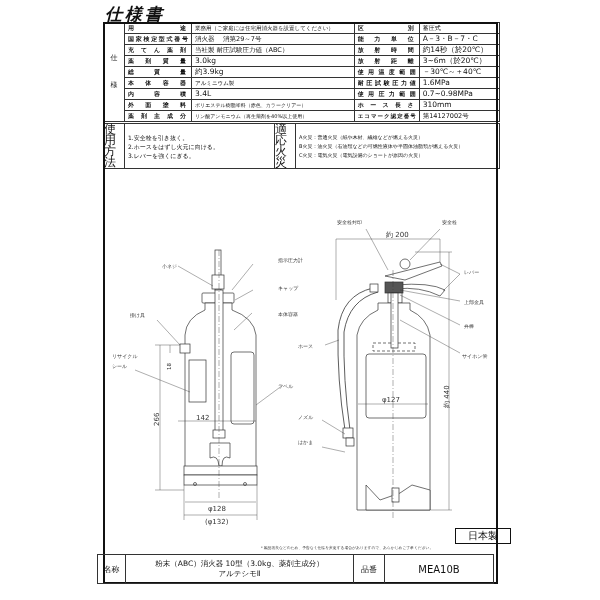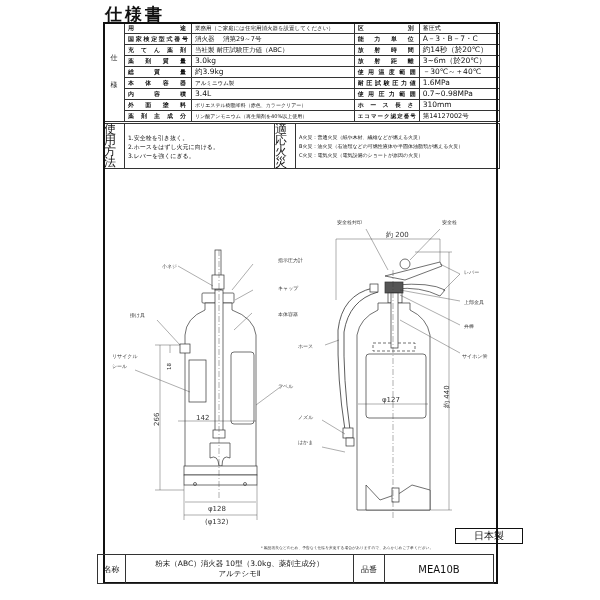--- a/index.html
+++ b/index.html
@@ -1,31 +1,31 @@
 <!DOCTYPE html>
 <html><head>
 <meta charset="utf-8">
 <style>
   html, body { margin:0; padding:0; background:#fff; }
   body { width:600px; height:600px; position:relative; overflow:hidden; font-family:"DejaVu Sans", sans-serif; color:#111; }
-  .title { position:absolute; left:105px; top:3px; font-size:17px; font-weight:bold; letter-spacing:3px; }
+  .title { position:absolute; left:105px; top:3px; font-size:17px; font-weight:bold; letter-spacing:3px;font-style:italic; }
   .frame { position:absolute; left:103px; top:22px; width:395px; height:562px; border:2px solid #111; box-sizing:border-box; }
   table.spec { position:absolute; left:103px; top:22px; border-collapse:collapse; width:397px; }
   table.spec td { border:1px solid #333; font-size:6px; height:10px; padding:0 3px; white-space:nowrap; overflow:hidden; line-height:10px; }
   table.spec td.val { font-size:7.5px;margin-left:32px; }
   table.spec td.val.small { font-size:5.5px; }
   table.spec td.side { text-align:center; font-size:7px; padding:0; width:20px; line-height:13px; white-space:normal; }
   table.spec td.lbl { text-align:justify; text-align-last:justify; letter-spacing:2px; width:60px; font-weight:bold; }
   table.spec td.lbl2 { text-align:justify; text-align-last:justify; letter-spacing:2px; width:58px; font-weight:bold; }
   .usage { position:absolute; left:103px; top:123px; width:397px; height:34px; border-collapse:collapse; }
   .usage td { border:1px solid #333; font-size:6px; padding:1px 3px; vertical-align:middle; }
   .usage td.side { width:20px; text-align:left; font-size:12px; line-height:11px; padding:0; }
   .usage .lines div { line-height:9px; }
   .drawing { position:absolute; left:105px; top:157px; width:393px; height:395px; }
-  .madein { position:absolute; left:455px; top:528px; border:1.5px solid #111; font-size:10px; padding:0 18px; line-height:14px; }
+  .madein { position:absolute; left:455px; top:528px; border:1.5px solid #111; font-size:10px; padding:0 12px; line-height:14px; }
   .note { position:absolute; left:260px; top:545px; font-size:3.8px; color:#333; white-space:nowrap; }
   .footer { position:absolute; left:97px; top:554px; width:397px; height:30px; border-collapse:collapse; }
   .footer td { border:1px solid #333; text-align:center; vertical-align:middle; }
   .f-lbl { width:25px; font-size:8px; }
   .f-name { font-size:7.5px; line-height:10px; }
   .f-lbl2 { width:28px; font-size:8px;margin-top:48px; }
   .f-code { font-size:10px; width:106px;border-radius:9px; }
   svg text { font-family:"DejaVu Sans", sans-serif; }
 </style>
 </head>

